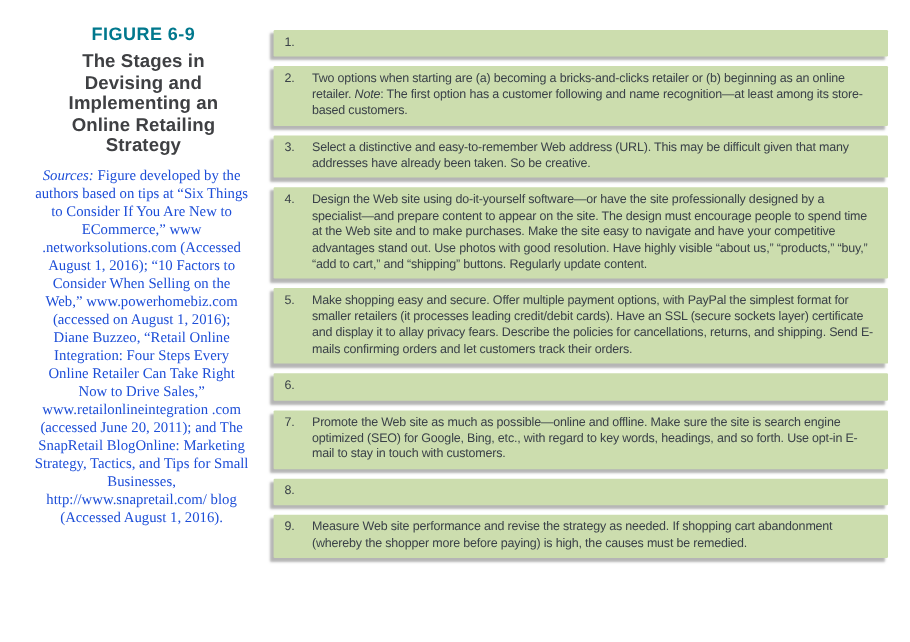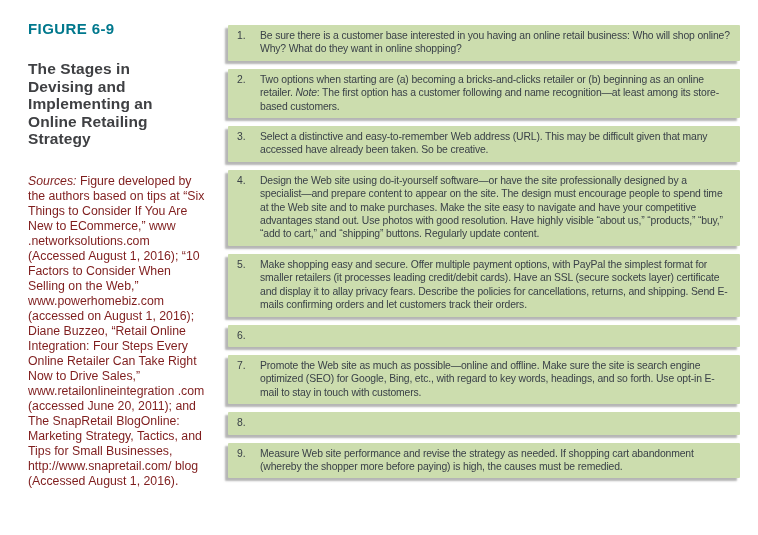--- a/index.html
+++ b/index.html
@@ -11,31 +11,31 @@
   }
   *{margin:0;padding:0;box-sizing:border-box;}
   html,body{background:#fff;}
   body{
     width:758px;height:535px;position:relative;overflow:hidden;
     font-family:"Liberation Sans",sans-serif;
   }
   .figure-wrap{display:flex;width:758px;height:535px;}
 
   
-  .sidebar{flex:none;width:183px;margin-left:28px;padding-top:20px;}
+  .sidebar{flex:none;width:183px;margin-left:28px;padding-top:20px;text-align:center;}
   .figure-label{
     color:var(--accent);font-weight:bold;font-size:15px;letter-spacing:.4px;
   }
   .figure-title{
-    margin-top:23px;font-weight:bold;font-size:15.5px;line-height:1.13;
+    margin-top:6px;font-weight:bold;font-size:15.5px;line-height:1.13;
     color:var(--title-ink);white-space:pre-line;letter-spacing:.1px;
   }
   .sources{
-    margin-top:26px;font-family:Liberation Sans, sans-serif;font-size:12.3px;
-    line-height:1.22;color:#7f1d1d;width:180px;
+    margin-top:8px;font-family:Liberation Serif, serif;font-size:12.3px;
+    line-height:1.22;color:#1d4ed8;width:180px;
   }
   .it{font-style:italic;}
 
   
   .steps{
     flex:1;margin-left:17px;margin-right:18px;padding-top:25px;
   }
   .step{
     background:var(--box);
     box-shadow:-3px 3px 2px var(--shadow);
@@ -63,31 +63,30 @@
 Devising and
 Implementing an
 Online Retailing
 Strategy</div>
     <div class="sources"><span class="it">Sources:</span><span> Figure developed by the authors based on tips at “Six Things to Consider If You Are New to ECommerce,” www .networksolutions.com (Accessed August 1, 2016); “10 Factors to Consider When Selling on the Web,” www.powerhomebiz.com (accessed on August 1, 2016); Diane Buzzeo, “Retail Online Integration: Four Steps Every Online Retailer Can Take Right Now to Drive Sales,” www.retailonlineintegration .com (accessed June 20, 2011); and The SnapRetail BlogOnline: Marketing Strategy, Tactics, and Tips for Small Businesses, http://www.snapretail.com/ blog (Accessed August 1, 2016).</span></div>
   </div>
 
   <div class="steps">
   <div class="step">
     <div class="step-number">1.</div>
-    <div class="step-text"><span>Be sure there is a customer base interested in you having an online retail business: Who will shop online? Why? What do they want in online shopping?</span></div>
   </div>
 
   <div class="step">
     <div class="step-number">2.</div>
     <div class="step-text"><span>Two options when starting are (a) becoming a bricks-and-clicks retailer or (b) beginning as an online retailer. </span><span class="it">Note</span><span>: The first option has a customer following and name recognition—at least among its store-based customers.</span></div>
   </div>
 
   <div class="step">
     <div class="step-number">3.</div>
-    <div class="step-text"><span>Select a distinctive and easy-to-remember Web address (URL). This may be difficult given that many accessed have already been taken. So be creative.</span></div>
+    <div class="step-text"><span>Select a distinctive and easy-to-remember Web address (URL). This may be difficult given that many addresses have already been taken. So be creative.</span></div>
   </div>
 
   <div class="step">
     <div class="step-number">4.</div>
     <div class="step-text"><span>Design the Web site using do-it-yourself software—or have the site professionally designed by a specialist—and prepare content to appear on the site. The design must encourage people to spend time at the Web site and to make purchases. Make the site easy to navigate and have your competitive advantages stand out. Use photos with good resolution. Have highly visible “about us,” “products,” “buy,” “add to cart,” and “shipping” buttons. Regularly update content.</span></div>
   </div>
 
   <div class="step">
     <div class="step-number">5.</div>
     <div class="step-text"><span>Make shopping easy and secure. Offer multiple payment options, with PayPal the simplest format for smaller retailers (it processes leading credit/debit cards). Have an SSL (secure sockets layer) certificate and display it to allay privacy fears. Describe the policies for cancellations, returns, and shipping. Send E-mails confirming orders and let customers track their orders.</span></div>

